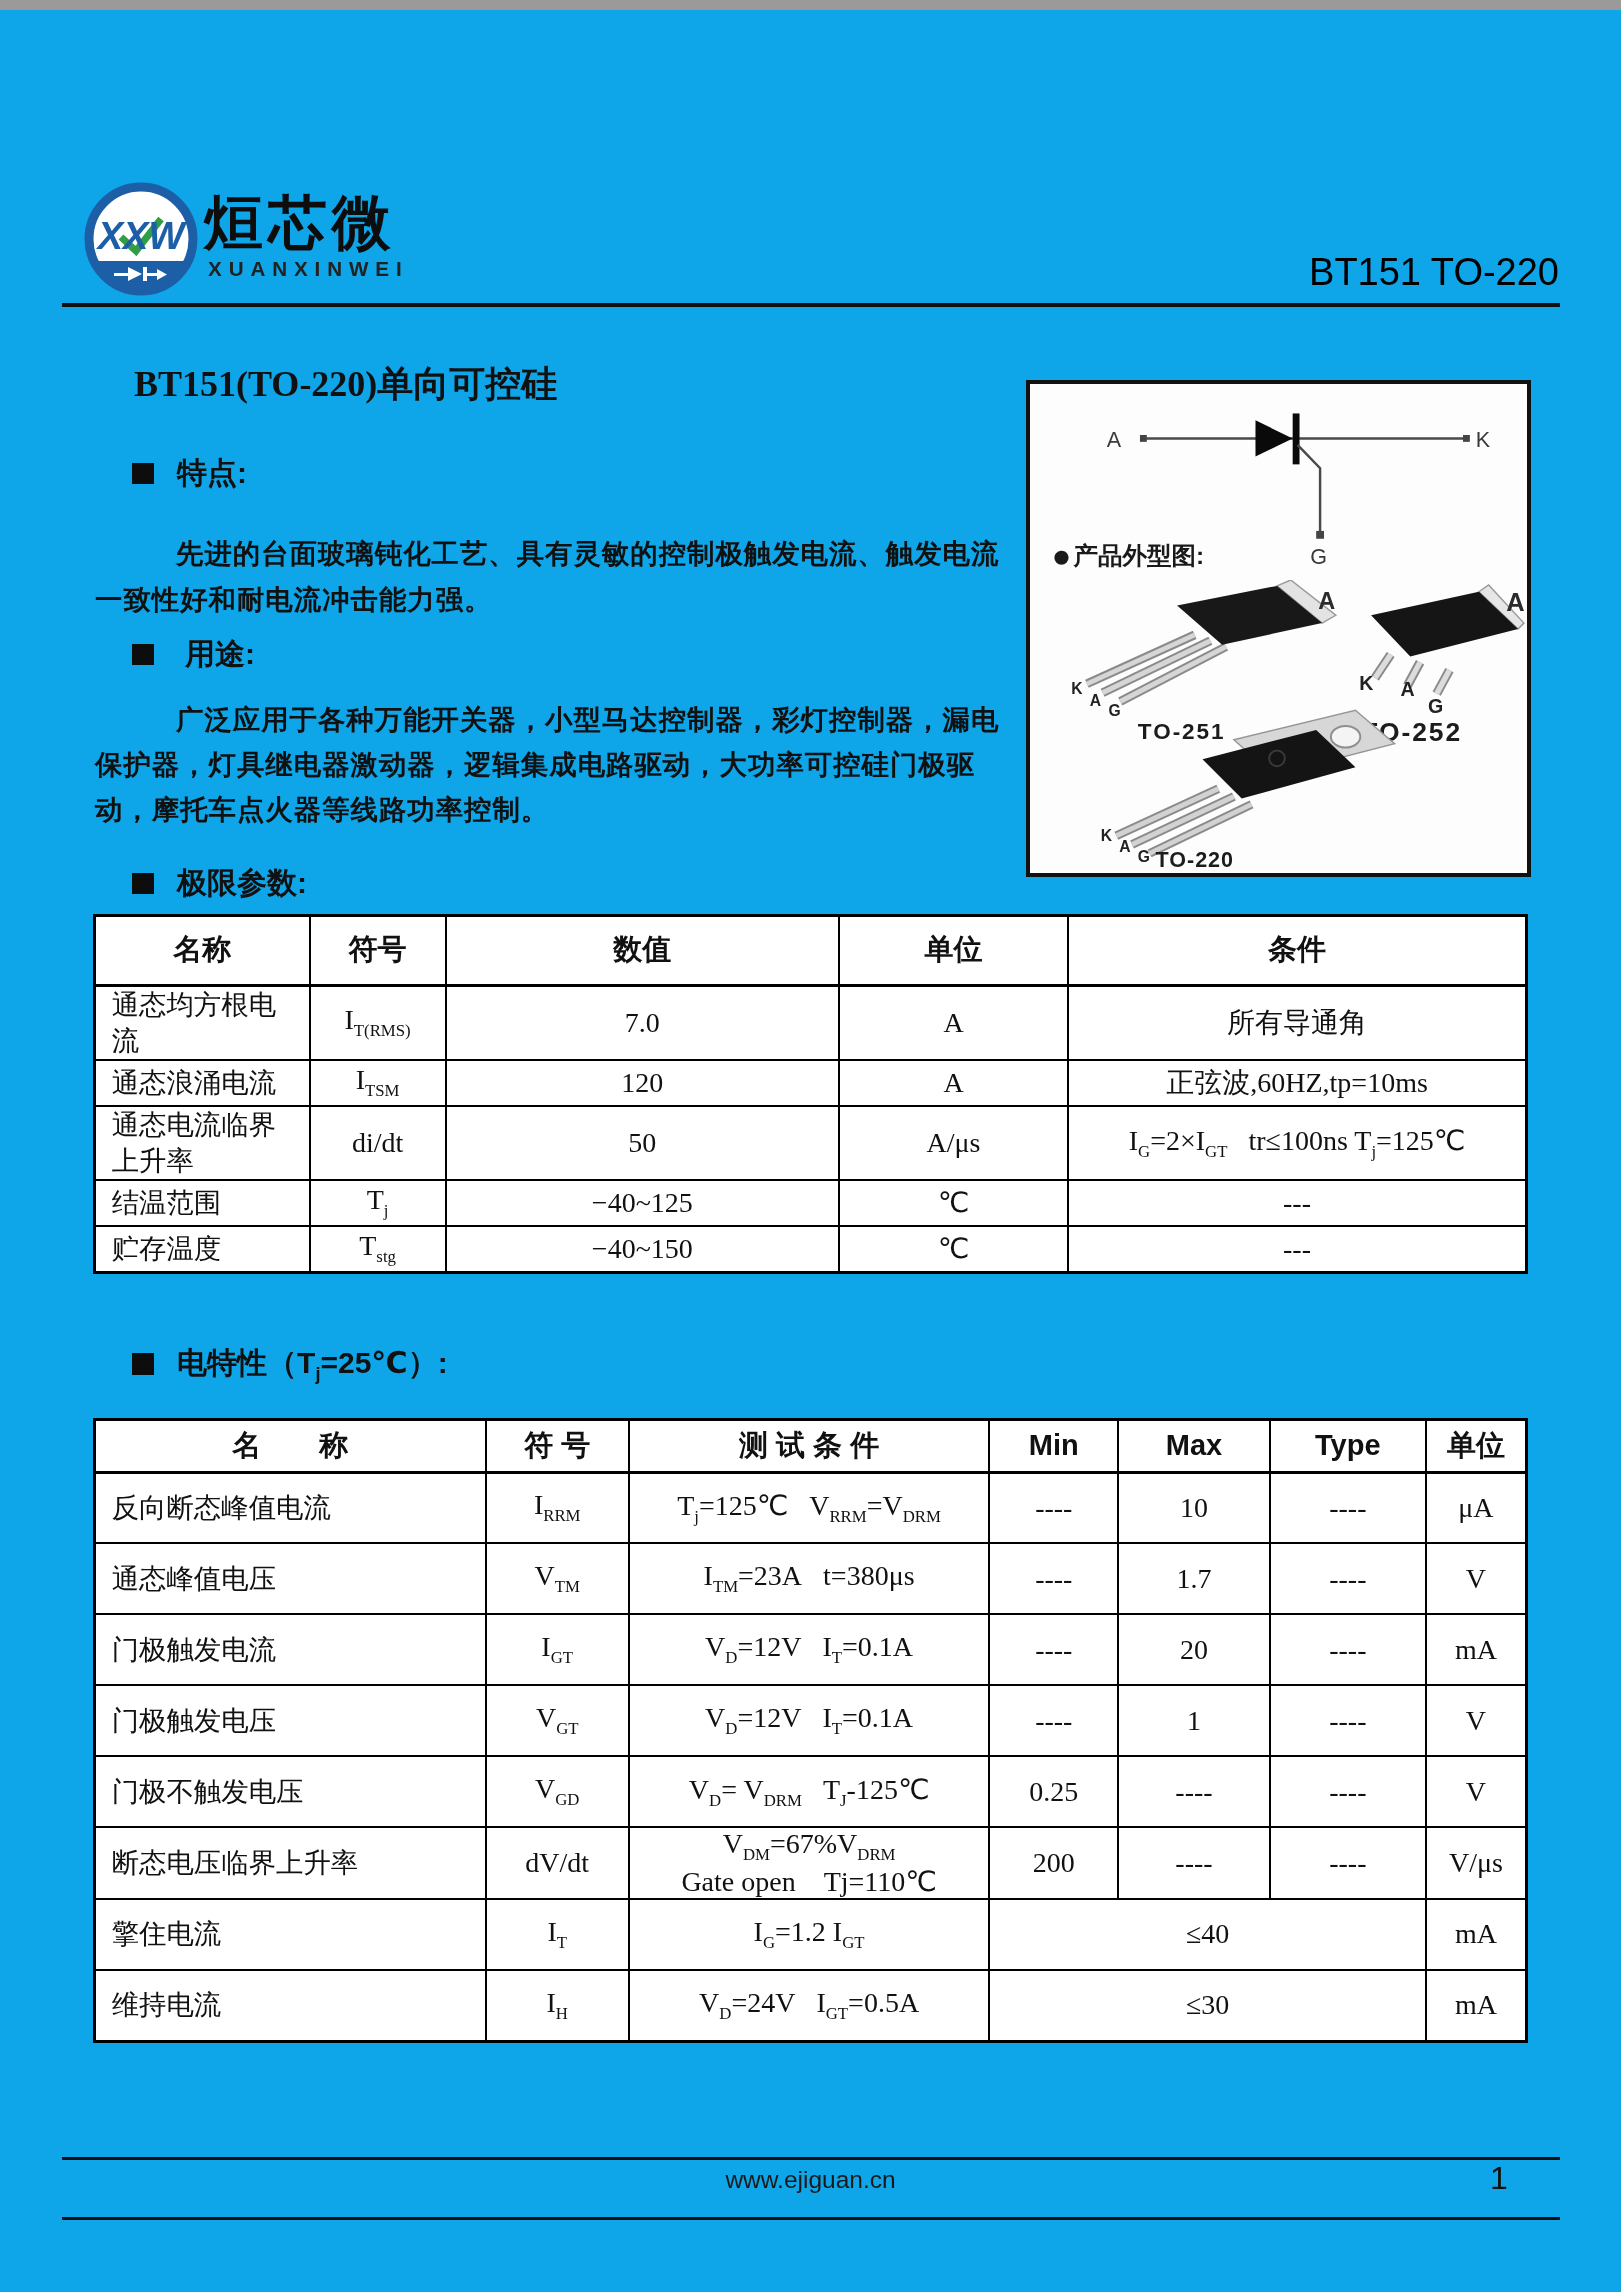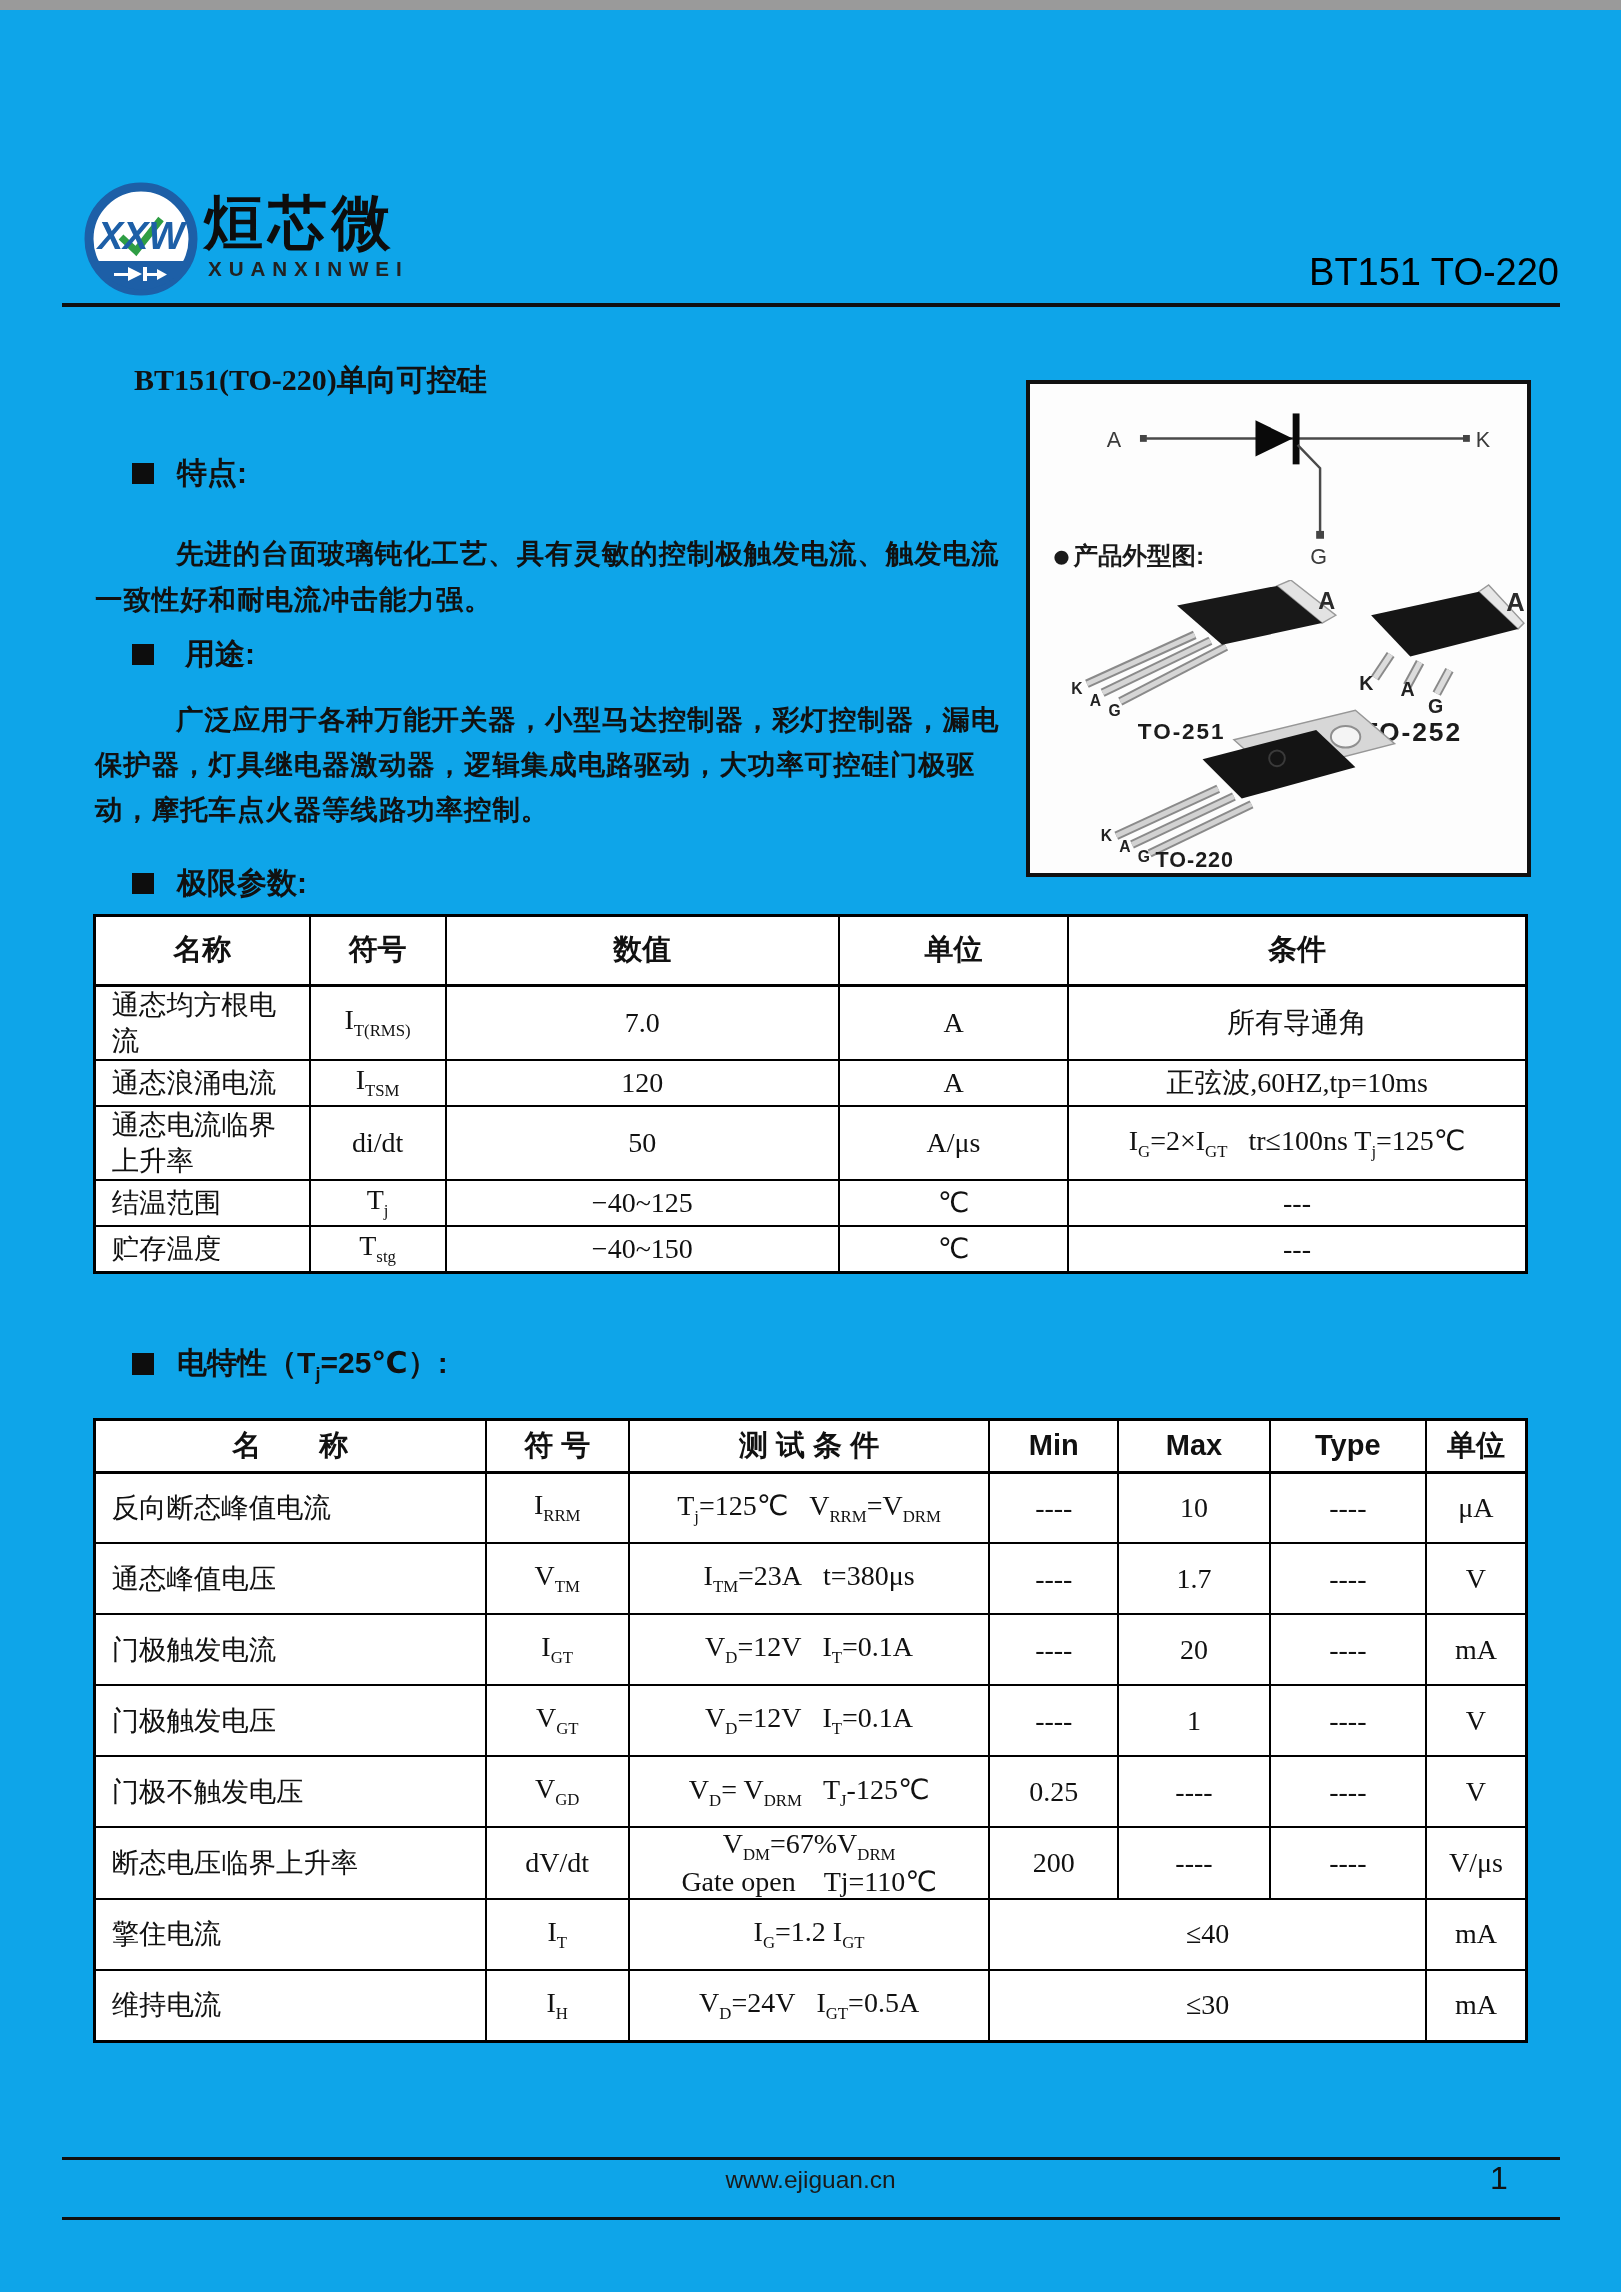--- a/index.html
+++ b/index.html
@@ -6,21 +6,21 @@
   .page{position:relative;width:1621px;height:2293px;background:#0ea5e9;margin:10px auto;
         font-family:"Liberation Sans","DejaVu Sans",sans-serif;color:#111;overflow:hidden;}
   .abs{position:absolute;}
 
   
   .logo-cn{left:204px;top:174px;font-size:59px;font-weight:bold;letter-spacing:4.9px;color:#0d0d0d;}
   .logo-en{left:208px;top:247px;font-size:20.6px;letter-spacing:6.9px;color:#222;font-weight:bold;}
   .model{left:1255px;top:241px;width:304px;font-size:38px;color:#000;text-align:right;}
   .rule{left:62px;width:1498px;height:3.9px;background:#101010;}
 
-  .doc-title{left:134px;top:350px;font-size:30px;font-weight:600;
+  .doc-title{left:134px;top:350px;font-size:36px;font-weight:600;
              font-family:"Liberation Serif","DejaVu Serif",serif;}
 
   .sec{position:absolute;display:flex;align-items:center;font-size:30px;font-weight:bold;}
   .sec .sq{width:21.6px;height:21.6px;background:#0d0d0d;margin-right:23.5px;flex:0 0 auto;}
 
   .para-line{position:absolute;font-size:27.4px;font-weight:bold;white-space:nowrap;letter-spacing:1px;}
 
   
   .obox{left:1026px;top:370px;width:505px;height:497px;border:4.9px solid #111;box-sizing:border-box;background:#fdfdfd;}
   .obox-caption{left:1048px;top:529px;font-size:24.5px;font-weight:bold;color:#1a1a1a;display:flex;align-items:center;}

